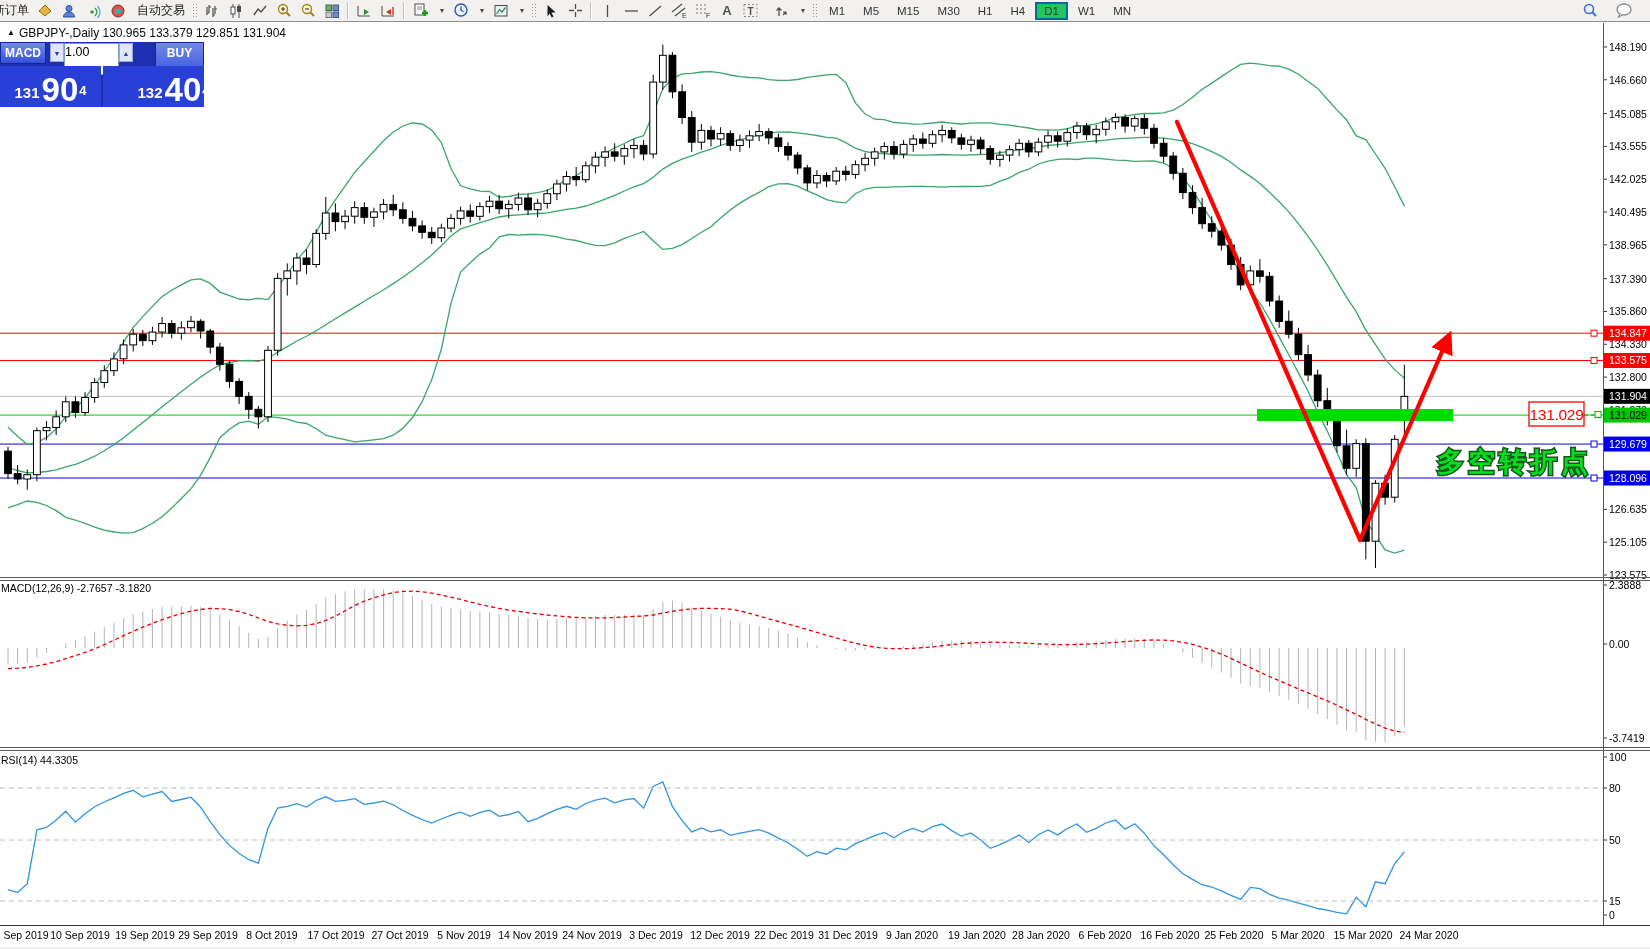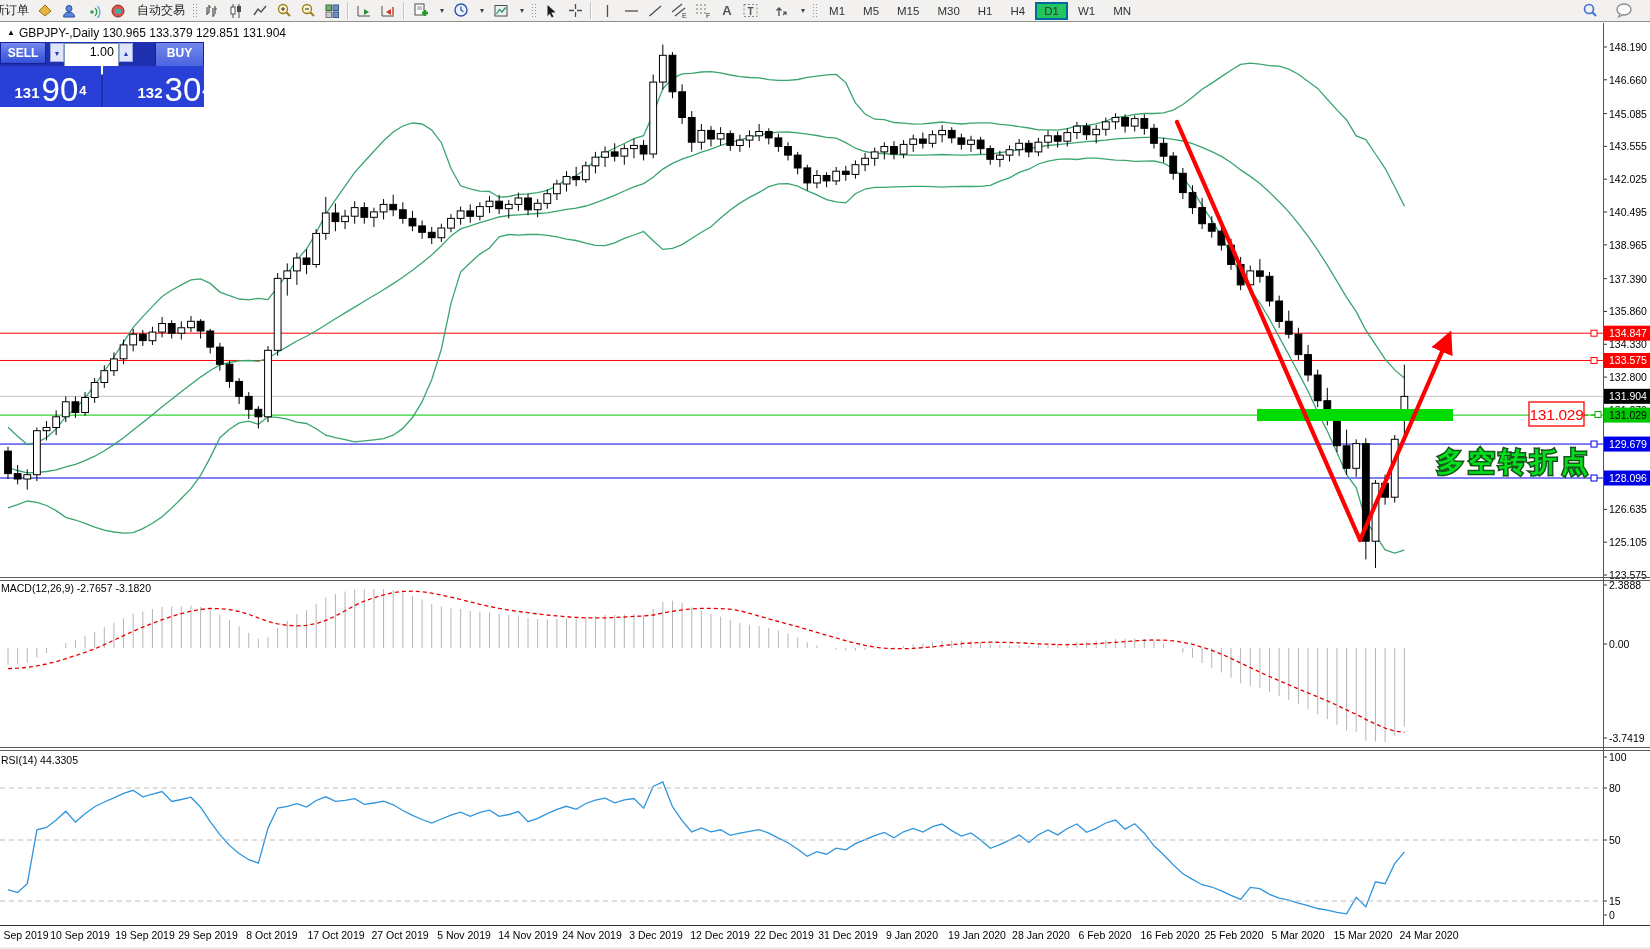--- a/index.html
+++ b/index.html
@@ -19,25 +19,25 @@
   
   #chart-title{position:absolute;left:7px;top:26px;font-size:12px;font-weight:normal;color:#0a0a0a;z-index:4;}
   #chart-title .mk{font-size:8px;vertical-align:2px;margin-right:4px;}
   
   #trade{position:absolute;left:0;top:42px;width:204px;height:65px;background:#1e2fb0;z-index:5;}
   #trade .btn{position:absolute;color:#fff;font-size:12px;font-weight:bold;text-align:center;line-height:21px;background:linear-gradient(#7388ec,#3550d8);border:1px solid #16239a;box-sizing:border-box;}
   #sell-btn{left:0;top:0;width:46px;height:22px;}
   #buy-btn{left:155px;top:0;width:49px;height:38px;}
   #vol-down,#vol-up{position:absolute;top:1px;width:14px;height:19px;background:#dfe5fa;border:1px solid #9aa7e0;color:#2038b8;font-size:7px;text-align:center;line-height:19px;box-sizing:border-box;}
   #vol-down{left:50px;}#vol-up{left:119px;}
-  #vol-field{position:absolute;left:64px;top:1px;width:55px;height:32px;background:#fff;border:1px solid #7f9db9;box-sizing:border-box;font-size:12.5px;text-align:right;padding-right:4px;line-height:17px;color:#000;}
+  #vol-field{position:absolute;left:64px;top:1px;width:55px;height:32px;background:#fff;border:1px solid #7f9db9;box-sizing:border-box;font-size:12.5px;padding-right:4px;line-height:17px;color:#000;}
   .bigbox{position:absolute;top:24px;width:101px;height:41px;background:#2940d6;color:#fff;display:flex;align-items:flex-end;justify-content:center;padding-bottom:4px;box-sizing:border-box;}
   #big-sell{left:0;}#big-buy{left:103px;padding-left:40px;}
   .bigbox .bf{font-size:15px;font-weight:bold;margin-right:2px;line-height:20px;}
-  .bigbox .pp{font-size:33px;font-weight:normal;line-height:26px;}
+  .bigbox .pp{font-size:33px;font-weight:bold;line-height:26px;}
   .bigbox .sup{font-size:13px;font-weight:bold;vertical-align:top;line-height:12px;margin-left:1px;position:relative;top:-6px;}
   
   #cv{position:absolute;left:0;top:0;}
   svg text{font-family:"Liberation Sans",sans-serif;}
   .axlbl{font-size:10.5px;fill:#000;}
   .datelbl{font-size:10.5px;fill:#000;}
 </style>
 </head>
 <body>
 <div id="app">
@@ -239,33 +239,33 @@
             <ellipse cx="9" cy="7.5" rx="7" ry="5.5" fill="#fcfcfc" stroke="#8a8a8a" stroke-width="1.3"></ellipse>
             <path d="M5 12l-1.5 3 4-2" fill="#fcfcfc" stroke="#8a8a8a" stroke-width="1.1"></path>
           </svg>
         </span>
   </span>
 </div>
 
 <div id="chart-title"><span class="mk">▲</span><span>GBPJPY-,Daily 130.965 133.379 129.851 131.904</span></div>
 
 <div id="trade">
-  <div id="sell-btn" class="btn">SELL</div>
+  <div id="sell-btn" class="btn">MACD</div>
   <div id="vol-down">▼</div>
   <div id="vol-field">1.00</div>
   <div id="vol-up">▲</div>
   <div id="buy-btn" class="btn">BUY</div>
   <div id="big-sell" class="bigbox">
     <span class="bf">131</span>
         <span class="pp">90</span>
         <span class="sup">4</span>
   </div>
   <div id="big-buy" class="bigbox">
     <span class="bf">132</span>
-        <span class="pp">30</span>
+        <span class="pp">40</span>
         <span class="sup">4</span>
   </div>
 </div>
 
 <svg id="cv" width="1650" height="949">
   <defs>
     <clipPath id="cm">
           <rect x="0" y="24" width="1603" height="552"></rect>
         </clipPath>
     <clipPath id="cmacd">

